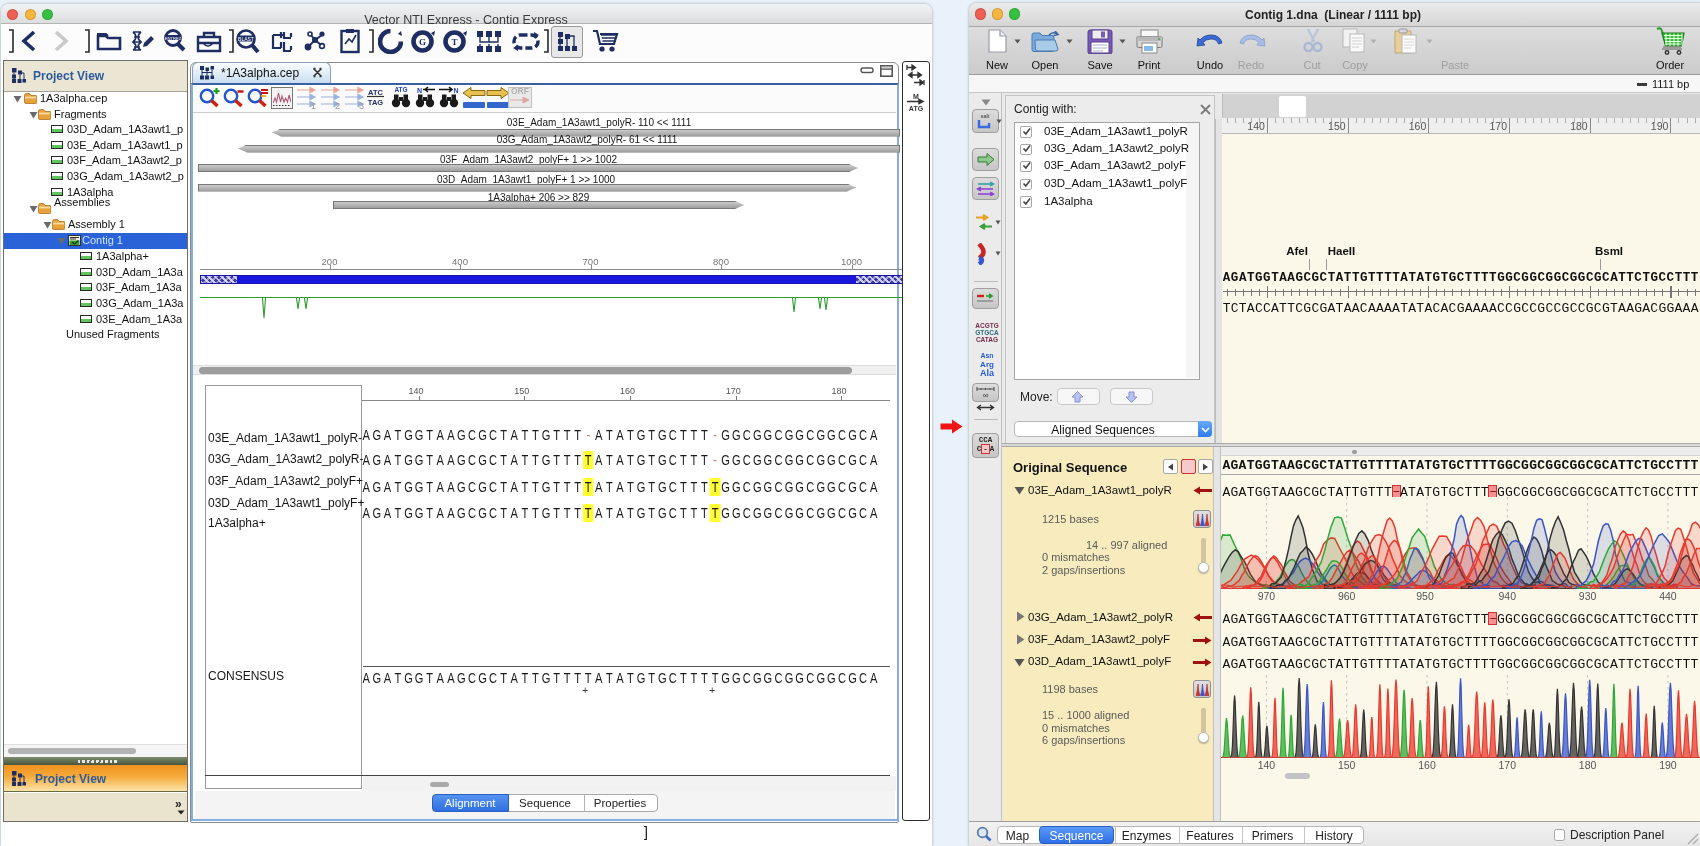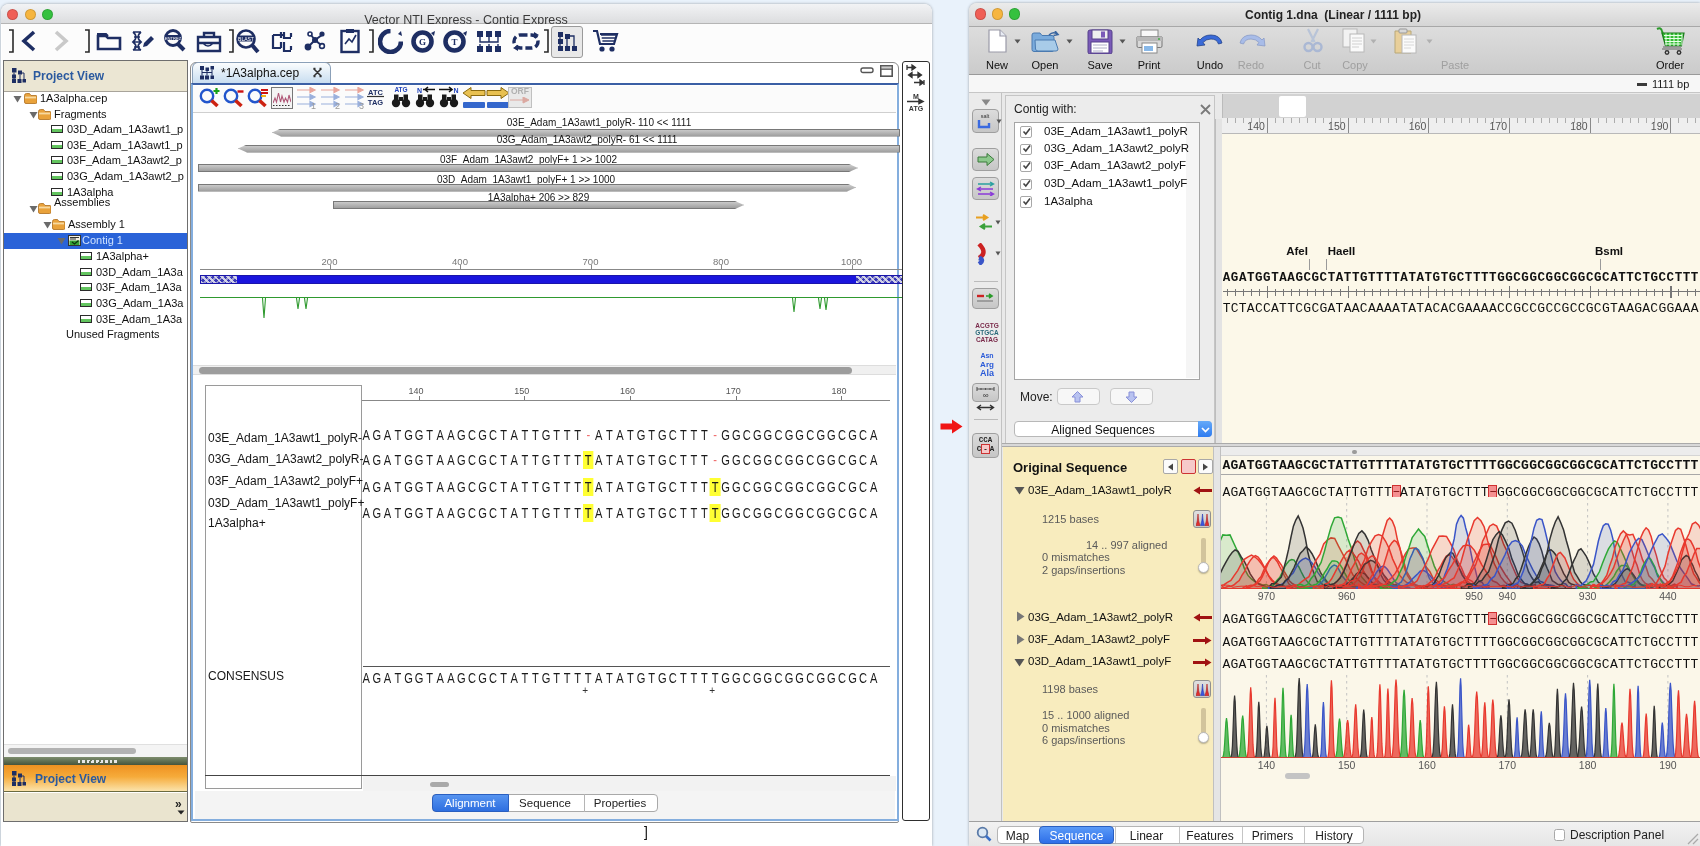--- a/index.html
+++ b/index.html
@@ -1570,21 +1570,21 @@
     <path d="M 397.7 92 L 397.7 90.0 L 401.3 88.6 L 404.9 89.9 L 408.6 87.4 L 412.2 84.8 L 415.8 82.5 L 419.5 78.3 L 423.1 69.9 L 426.8 61.4 L 430.4 52.8 L 434.0 45.3 L 437.7 38.5 L 441.3 36.8 L 445.0 40.9 L 448.6 45.9 L 452.2 54.9 L 455.9 64.0 L 459.5 71.3 L 463.1 76.4 L 466.8 81.4 L 470.4 86.8 L 474.1 88.5 L 477.7 88.9 L 481.3 88.0 L 485.0 88.9 L 485.0 92 Z" fill="#3a55c8" fill-opacity="0.16" stroke="#3a55c8" stroke-width="1.5"></path>
     <path d="M 425.8 92 L 425.8 87.7 L 428.4 90.3 L 431.0 86.5 L 433.6 88.1 L 436.3 84.5 L 438.9 80.0 L 441.5 74.9 L 444.1 69.1 L 446.7 58.0 L 449.3 48.8 L 451.9 41.0 L 454.5 33.4 L 457.1 31.1 L 459.7 32.3 L 462.3 40.1 L 464.9 48.2 L 467.5 58.0 L 470.1 69.2 L 472.7 77.0 L 475.3 80.6 L 477.9 85.0 L 480.5 88.4 L 483.2 89.6 L 485.8 87.3 L 488.4 88.7 L 488.4 92 Z" fill="#e8392e" fill-opacity="0.16" stroke="#e8392e" stroke-width="1.5"></path>
     <path d="M 436.3 92 L 436.3 89.8 L 438.8 90.1 L 441.4 87.3 L 444.0 87.3 L 446.5 85.4 L 449.1 83.5 L 451.7 79.1 L 454.2 72.6 L 456.8 65.7 L 459.4 56.1 L 461.9 49.2 L 464.5 42.7 L 467.1 42.0 L 469.6 43.8 L 472.2 48.9 L 474.8 55.2 L 477.3 65.1 L 479.9 71.7 L 482.5 79.3 L 485.0 82.9 L 487.6 86.7 L 490.2 86.7 L 492.7 89.4 L 495.3 88.2 L 497.9 88.9 L 497.9 92 Z" fill="#e8392e" fill-opacity="0.16" stroke="#e8392e" stroke-width="1.5"></path>
     <path d="M 438.4 92 L 438.4 90.1 L 440.6 89.0 L 442.8 89.7 L 445.1 88.5 L 447.3 87.6 L 449.5 85.9 L 451.8 83.7 L 454.0 78.9 L 456.2 74.2 L 458.5 68.5 L 460.7 62.6 L 462.9 60.4 L 465.2 58.4 L 467.4 59.7 L 469.6 64.0 L 471.9 68.6 L 474.1 74.5 L 476.3 78.0 L 478.6 83.3 L 480.8 86.0 L 483.0 88.1 L 485.3 88.3 L 487.5 88.9 L 489.7 89.7 L 492.0 89.9 L 492.0 92 Z" fill="#333333" fill-opacity="0.16" stroke="#333333" stroke-width="1.5"></path>
     <path d="M 436.0 92 L 436.0 90.4 L 439.2 87.1 L 442.4 89.6 L 445.6 87.3 L 448.8 84.9 L 452.0 79.6 L 455.3 73.7 L 458.5 66.6 L 461.7 54.2 L 464.9 43.0 L 468.1 36.5 L 471.3 27.1 L 474.5 25.2 L 477.7 28.2 L 480.9 34.8 L 484.1 45.5 L 487.3 55.1 L 490.5 65.6 L 493.7 72.5 L 496.9 78.6 L 500.1 82.5 L 503.3 87.1 L 506.5 86.7 L 509.7 88.0 L 512.9 88.1 L 512.9 92 Z" fill="#e8392e" fill-opacity="0.16" stroke="#e8392e" stroke-width="1.5"></path>
     <path d="M 447.0 92 L 447.0 88.5 L 449.6 90.6 L 452.3 89.2 L 454.9 88.6 L 457.5 86.6 L 460.1 85.1 L 462.7 79.6 L 465.3 76.3 L 467.9 69.6 L 470.6 63.4 L 473.2 56.6 L 475.8 51.4 L 478.4 51.4 L 481.0 52.7 L 483.6 56.0 L 486.2 62.2 L 488.9 68.7 L 491.5 76.2 L 494.1 80.0 L 496.7 83.9 L 499.3 86.3 L 501.9 89.3 L 504.5 89.2 L 507.2 90.7 L 509.8 88.9 L 509.8 92 Z" fill="#e8392e" fill-opacity="0.16" stroke="#e8392e" stroke-width="1.5"></path>
     <path d="M0 90.5 L 4 88.1 L 8 88.3 L 12 90.4 L 16 89.6 L 20 89.2 L 24 89.2 L 28 90.2 L 32 88.5 L 36 89.7 L 40 89.2 L 44 90.2 L 48 89.1 L 52 90.2 L 56 90.3 L 60 89.2 L 64 89.8 L 68 88.6 L 72 89.9 L 76 89.5 L 80 90.4 L 84 90.0 L 88 89.4 L 92 89.1 L 96 89.4 L 100 88.4 L 104 90.2 L 108 88.4 L 112 90.1 L 116 88.1 L 120 89.2 L 124 89.5 L 128 89.0 L 132 88.3 L 136 88.1 L 140 89.5 L 144 90.5 L 148 90.1 L 152 88.5 L 156 88.7 L 160 88.7 L 164 90.1 L 168 89.2 L 172 90.4 L 176 90.2 L 180 89.7 L 184 88.1 L 188 88.9 L 192 88.4 L 196 90.4 L 200 89.5 L 204 90.3 L 208 89.8 L 212 90.2 L 216 88.2 L 220 89.7 L 224 89.3 L 228 88.9 L 232 88.3 L 236 88.1 L 240 89.1 L 244 89.2 L 248 88.2 L 252 89.5 L 256 89.8 L 260 88.7 L 264 89.9 L 268 89.6 L 272 89.4 L 276 89.3 L 280 89.6 L 284 89.4 L 288 89.4 L 292 90.4 L 296 88.4 L 300 90.3 L 304 89.2 L 308 89.1 L 312 89.5 L 316 89.9 L 320 90.3 L 324 89.6 L 328 89.7 L 332 89.3 L 336 89.9 L 340 88.6 L 344 89.3 L 348 90.5 L 352 89.5 L 356 88.1 L 360 90.5 L 364 89.0 L 368 88.1 L 372 89.6 L 376 89.0 L 380 89.6 L 384 89.7 L 388 89.0 L 392 89.0 L 396 89.7 L 400 89.3 L 404 89.2 L 408 88.6 L 412 90.4 L 416 90.3 L 420 89.9 L 424 89.8 L 428 88.5 L 432 89.4 L 436 88.3 L 440 89.5 L 444 89.8 L 448 88.8 L 452 90.3 L 456 88.0 L 460 88.4 L 464 89.7 L 468 89.7 L 472 88.5 L 476 88.5" fill="none" stroke="#e8392e" stroke-width="1"></path>
   </svg>
 <div style="position:absolute;left:1266.4px;top:590px;transform:translateX(-50%);font-family:'Liberation Sans', sans-serif;font-size:10.5px;color:#555;font-weight:normal;line-height:12.5px;white-space:nowrap;">970</div>
 <div style="position:absolute;left:1346.7px;top:590px;transform:translateX(-50%);font-family:'Liberation Sans', sans-serif;font-size:10.5px;color:#555;font-weight:normal;line-height:12.5px;white-space:nowrap;">960</div>
-<div style="position:absolute;left:1474px;top:590px;transform:translateX(-50%);font-family:'Liberation Sans', sans-serif;font-size:10.5px;color:#555;font-weight:normal;line-height:12.5px;white-space:nowrap;">950</div>
+<div style="position:absolute;left:1425px;top:590px;transform:translateX(-50%);font-family:'Liberation Sans', sans-serif;font-size:10.5px;color:#555;font-weight:normal;line-height:12.5px;white-space:nowrap;">950</div>
 <div style="position:absolute;left:1507.3000000000002px;top:590px;transform:translateX(-50%);font-family:'Liberation Sans', sans-serif;font-size:10.5px;color:#555;font-weight:normal;line-height:12.5px;white-space:nowrap;">940</div>
 <div style="position:absolute;left:1587.6000000000001px;top:590px;transform:translateX(-50%);font-family:'Liberation Sans', sans-serif;font-size:10.5px;color:#555;font-weight:normal;line-height:12.5px;white-space:nowrap;">930</div>
 <div style="position:absolute;left:1667.9px;top:590px;transform:translateX(-50%);font-family:'Liberation Sans', sans-serif;font-size:10.5px;color:#555;font-weight:normal;line-height:12.5px;white-space:nowrap;">440</div>
 <svg style="position:absolute;left:1221px;top:675px" width="479" height="83" viewBox="0 0 479 83">
     <rect x="0" y="0" width="479" height="83" fill="#fbf7e9"></rect>
     <line x1="45.4" y1="0" x2="45.4" y2="83" stroke="#c2c2c2" stroke-width="1" stroke-dasharray="2.5 3.5"></line>
     <line x1="125.7" y1="0" x2="125.7" y2="83" stroke="#c2c2c2" stroke-width="1" stroke-dasharray="2.5 3.5"></line>
     <line x1="206.0" y1="0" x2="206.0" y2="83" stroke="#c2c2c2" stroke-width="1" stroke-dasharray="2.5 3.5"></line>
     <line x1="286.3" y1="0" x2="286.3" y2="83" stroke="#c2c2c2" stroke-width="1" stroke-dasharray="2.5 3.5"></line>
     <line x1="366.6" y1="0" x2="366.6" y2="83" stroke="#c2c2c2" stroke-width="1" stroke-dasharray="2.5 3.5"></line>
@@ -1662,21 +1662,21 @@
     <circle cx="6.5" cy="6.5" r="4.8" fill="#dce8f4" stroke="#5a7aa8" stroke-width="1.8"></circle>
     <path d="M10 10 l4.5 4.5" stroke="#3a70c8" stroke-width="2.6"></path>
   </svg>
 <div style="position:absolute;left:997px;top:826px;width:367px;height:17.5px;background:#ffffff;border:1px solid #b5b5b5;border-radius:4px;"></div>
 <div style="position:absolute;left:1039px;top:826px;width:75px;height:17.5px;background:linear-gradient(#5a9af8,#2e6fe8);border:1px solid #2a5fc0;border-radius:4px;"></div>
 <div style="position:absolute;left:1114.5px;top:827px;width:1px;height:15.5px;background:#c5c5c5;"></div>
 <div style="position:absolute;left:1178.5px;top:827px;width:1px;height:15.5px;background:#c5c5c5;"></div>
 <div style="position:absolute;left:1241.5px;top:827px;width:1px;height:15.5px;background:#c5c5c5;"></div>
 <div style="position:absolute;left:1303.5px;top:827px;width:1px;height:15.5px;background:#c5c5c5;"></div>
 <div style="position:absolute;left:1017.5px;top:829px;transform:translateX(-50%);font-family:'Liberation Sans', sans-serif;font-size:12px;color:#222;font-weight:normal;line-height:14px;white-space:nowrap;">Map</div>
-<div style="position:absolute;left:1146.5px;top:829px;transform:translateX(-50%);font-family:'Liberation Sans', sans-serif;font-size:12px;color:#222;font-weight:normal;line-height:14px;white-space:nowrap;">Linear</div>
+<div style="position:absolute;left:1146.5px;top:829px;transform:translateX(-50%);font-family:'Liberation Sans', sans-serif;font-size:12px;color:#222;font-weight:normal;line-height:14px;white-space:nowrap;">Enzymes</div>
 <div style="position:absolute;left:1210px;top:829px;transform:translateX(-50%);font-family:'Liberation Sans', sans-serif;font-size:12px;color:#222;font-weight:normal;line-height:14px;white-space:nowrap;">Features</div>
 <div style="position:absolute;left:1272.5px;top:829px;transform:translateX(-50%);font-family:'Liberation Sans', sans-serif;font-size:12px;color:#222;font-weight:normal;line-height:14px;white-space:nowrap;">Primers</div>
 <div style="position:absolute;left:1334px;top:829px;transform:translateX(-50%);font-family:'Liberation Sans', sans-serif;font-size:12px;color:#222;font-weight:normal;line-height:14px;white-space:nowrap;">History</div>
 <div style="position:absolute;left:1076.5px;top:829px;transform:translateX(-50%);font-family:'Liberation Sans', sans-serif;font-size:12px;color:#ffffff;font-weight:normal;line-height:14px;white-space:nowrap;">Sequence</div>
 <div style="position:absolute;left:1553.5px;top:829px;width:11.5px;height:11.5px;background:#ffffff;border:1px solid #a8a8a8;border-radius:2.5px;"></div>
 <div style="position:absolute;left:1570px;top:828px;font-family:'Liberation Sans', sans-serif;font-size:12px;color:#222;font-weight:normal;line-height:14px;white-space:nowrap;">Description Panel</div>
 <svg style="position:absolute;left:1687px;top:833px" width="12" height="12" viewBox="0 0 12 12">
     <path d="M11 1 L1 11 M11 6 L6 11" stroke="#aaa" stroke-width="1.3"></path>
   </svg>
 <svg style="position:absolute;left:940px;top:419px" width="23" height="15" viewBox="0 0 23 15">

